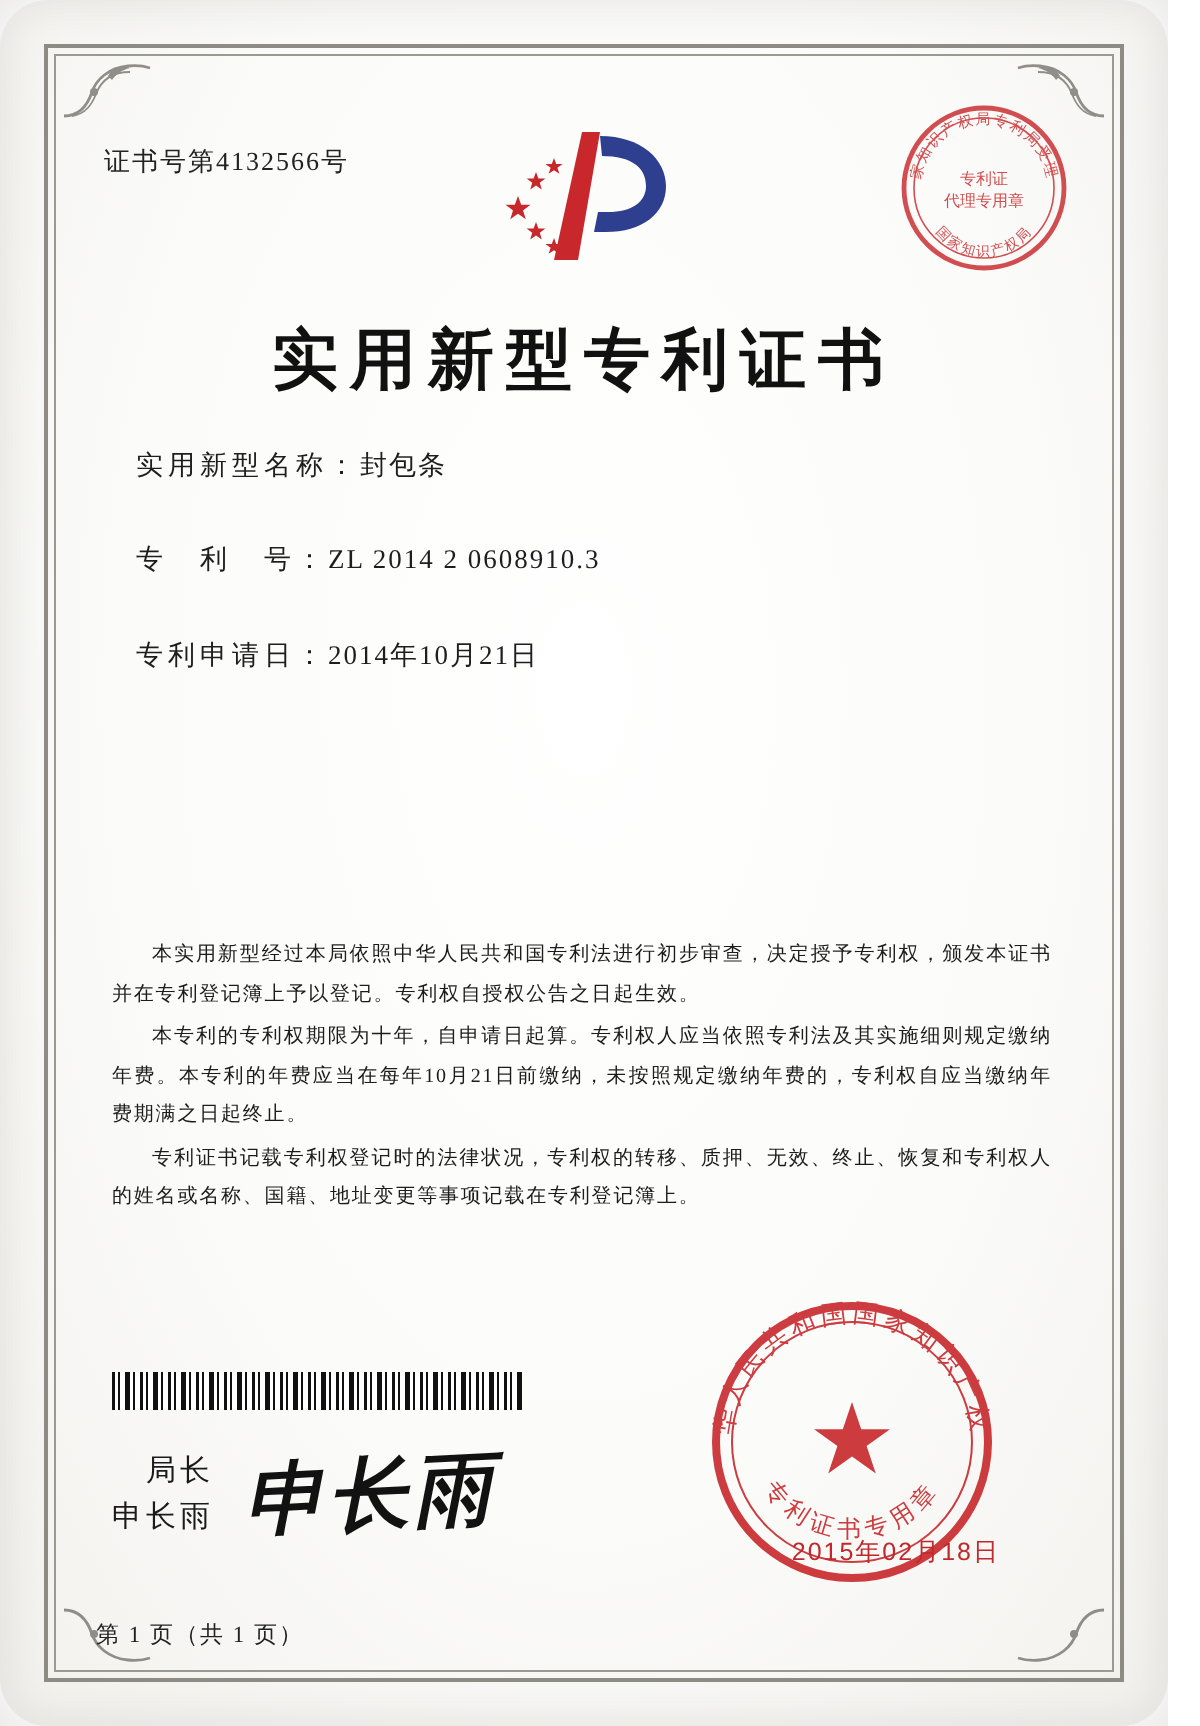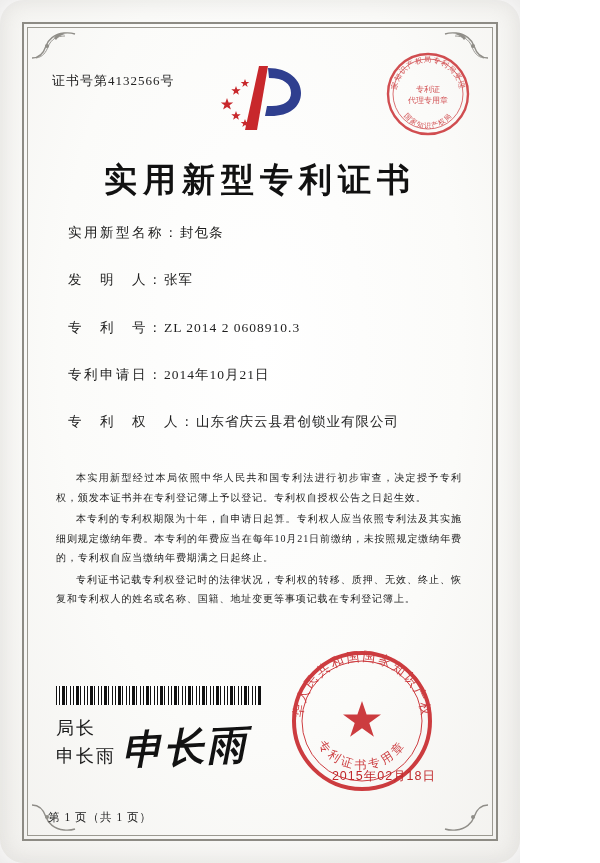--- a/index.html
+++ b/index.html
@@ -10,21 +10,21 @@
   body {
     width: 600px;
     height: 863px;
     font-family: "Liberation Serif", serif;
     color: #1a1a1a;
     overflow: hidden;
   }
 
   .page {
     position: relative;
-    width: 520px;
+    width: 584px;
     height: 863px;
     background:
       radial-gradient(ellipse at 50% 40%, #ffffff 0%, #fbfbf9 55%, #f2f1ee 100%);
     border-radius: 24px;
   }
 
   
   .paper-edge {
     position: absolute;
     inset: 0;
@@ -166,24 +166,25 @@
       #111 6.5px, #111 9px, #fff 9px, #fff 10.5px,
       #111 10.5px, #111 11.5px, #fff 11.5px, #fff 14px
     );
   }
 
   
   .sig-block {
     position: absolute;
     left: 8px;
     bottom: 52px;
-    font-size: 18px;
+    font-size: 15px;
     letter-spacing: 2px;
     line-height: 1.55;
     color: #1a1a1a;
+    text-align: right;
   }
   .sig-hand {
     position: absolute;
     left: 74px;
     bottom: 48px;
     font-size: 40px;
     font-family: "DejaVu Serif", serif;
     font-style: italic;
     font-weight: bold;
     color: #121212;
@@ -301,30 +302,24 @@
       </svg>
     </div>
 
     <div class="title">实用新型专利证书</div>
 
     <div class="fields">
       <div class="field">
         <span class="lbl">实用新型名称：</span><span class="val">封包条</span>
       </div>
       <div class="field">
-        <span class="lbl">发　明　人：</span><span class="val">张军</span>
-      </div>
-      <div class="field">
         <span class="lbl">专　利　号：</span><span class="val">ZL 2014 2 0608910.3</span>
       </div>
       <div class="field">
         <span class="lbl">专利申请日：</span><span class="val">2014年10月21日</span>
-      </div>
-      <div class="field">
-        <span class="lbl">专　利　权　人：</span><span class="val">山东省庆云县君创锁业有限公司</span>
       </div>
     </div>
 
     <div class="body-text">
       <p class="para">本实用新型经过本局依照中华人民共和国专利法进行初步审查，决定授予专利权，颁发本证书并在专利登记簿上予以登记。专利权自授权公告之日起生效。</p>
       <p class="para">本专利的专利权期限为十年，自申请日起算。专利权人应当依照专利法及其实施细则规定缴纳年费。本专利的年费应当在每年10月21日前缴纳，未按照规定缴纳年费的，专利权自应当缴纳年费期满之日起终止。</p>
       <p class="para">专利证书记载专利权登记时的法律状况，专利权的转移、质押、无效、终止、恢复和专利权人的姓名或名称、国籍、地址变更等事项记载在专利登记簿上。</p>
     </div>
 
     <div class="barcode"></div>

